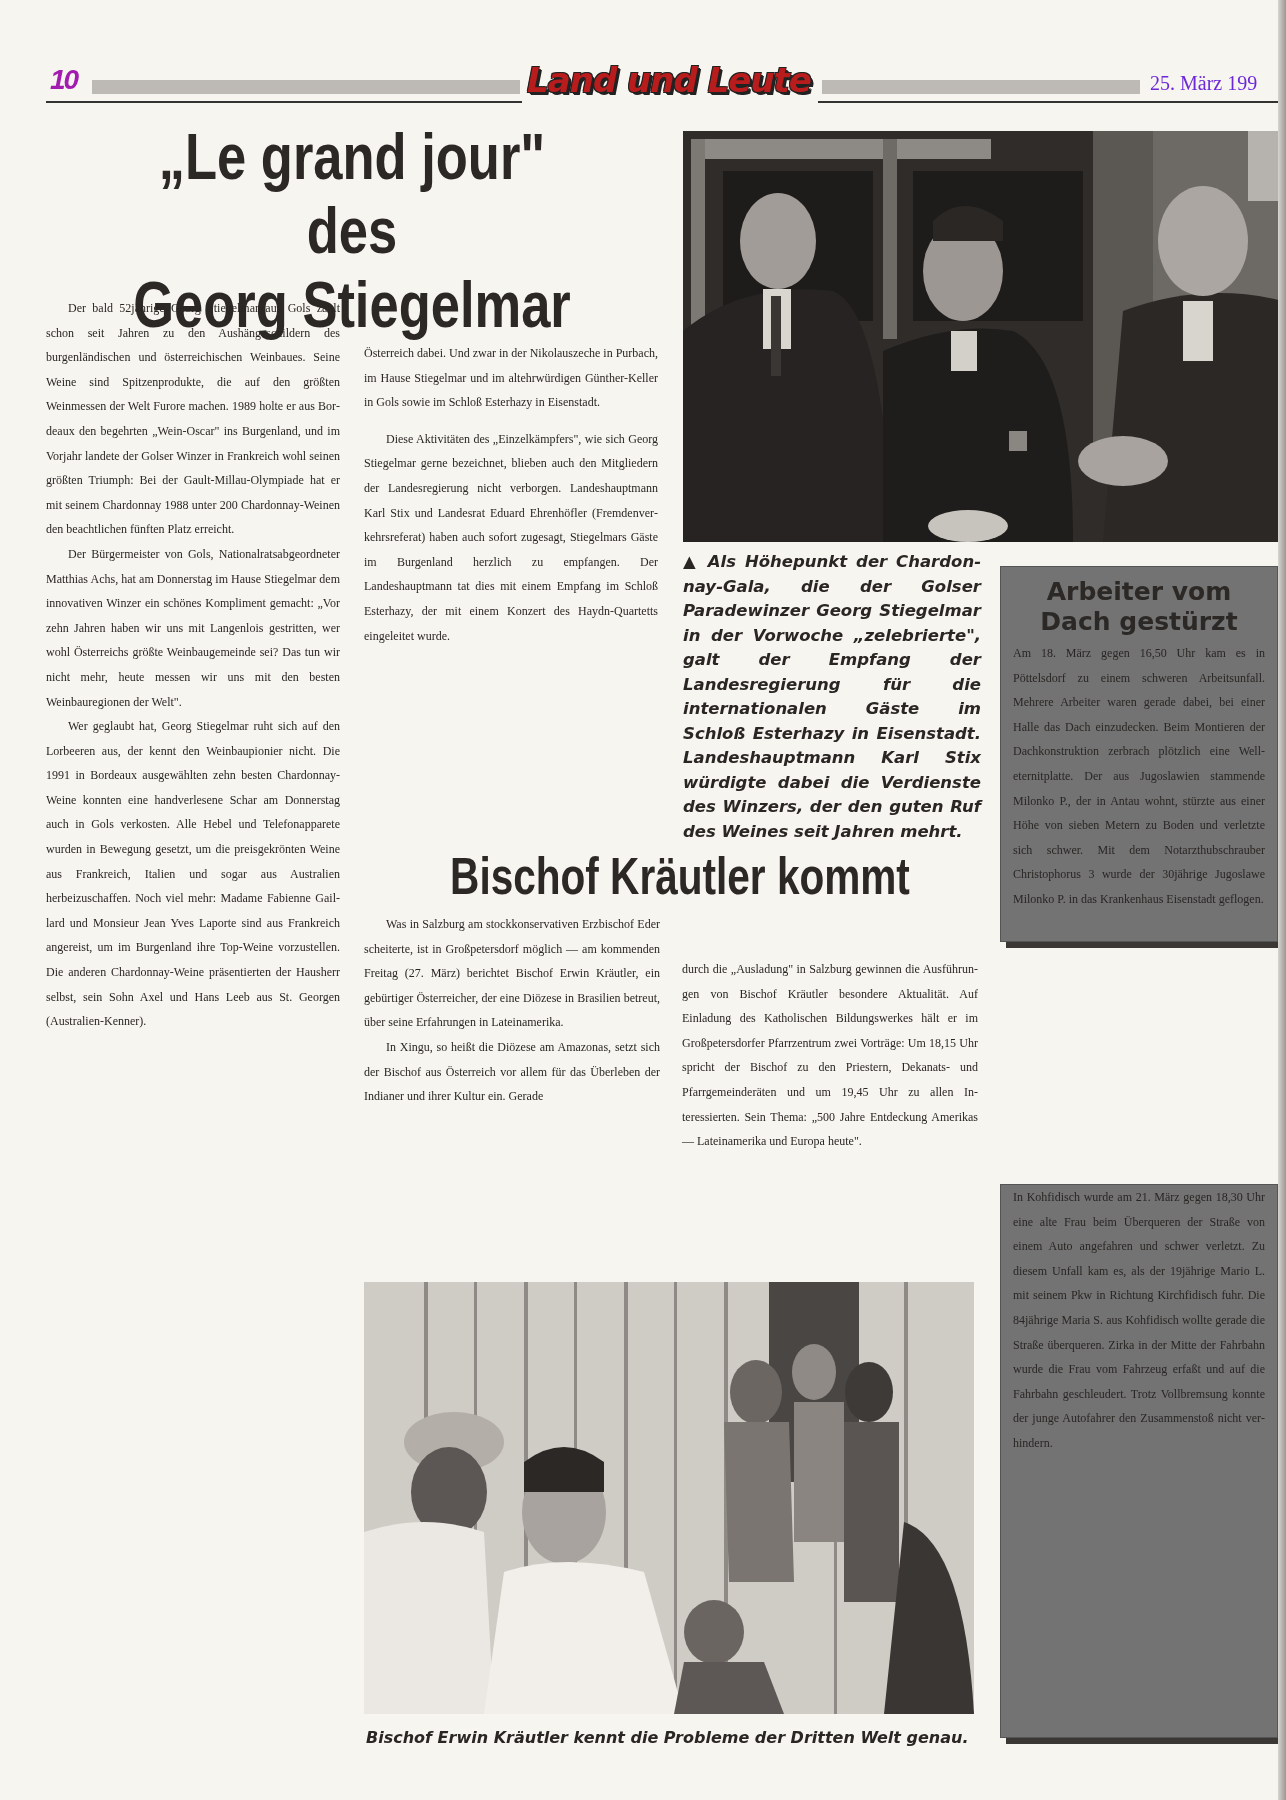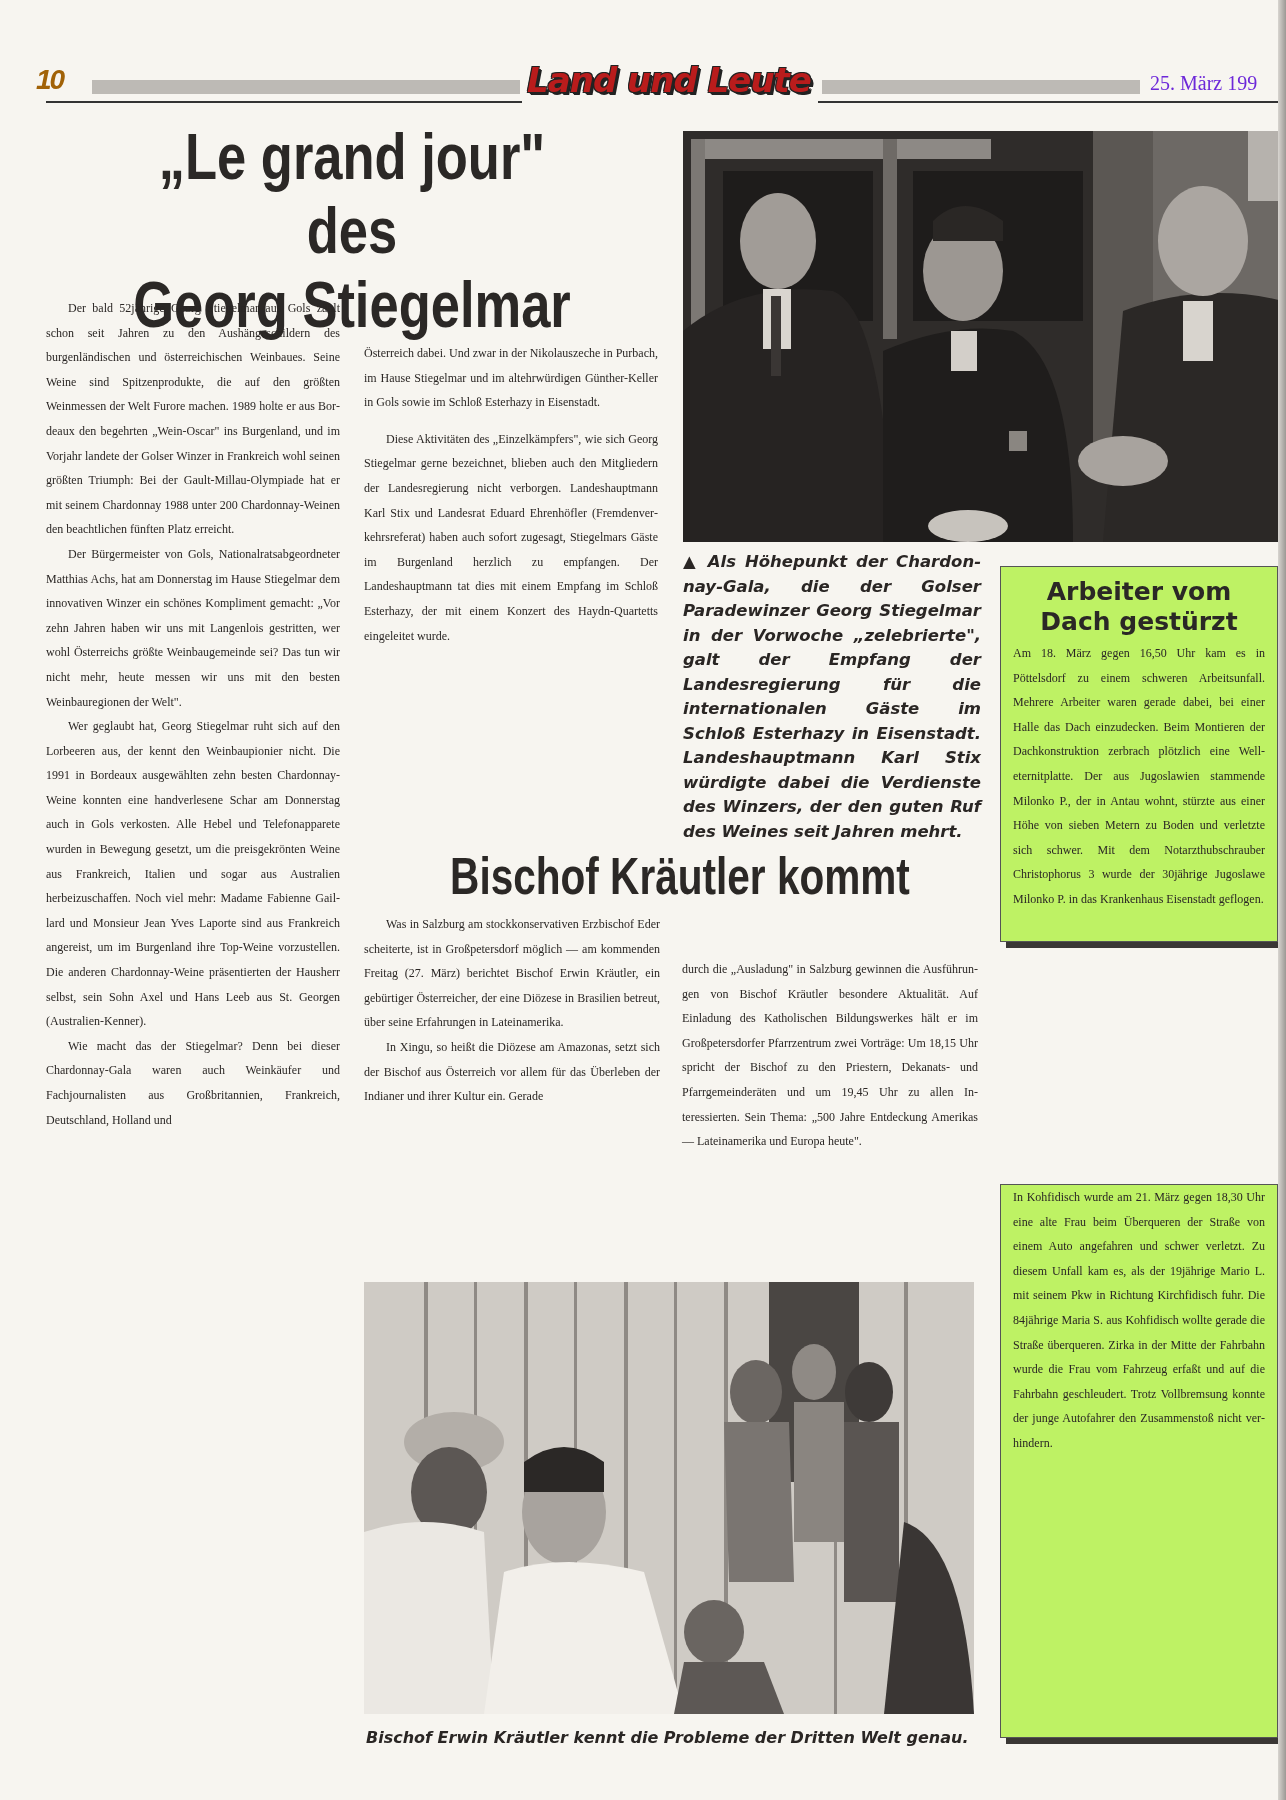--- a/index.html
+++ b/index.html
@@ -1,37 +1,37 @@
 <!DOCTYPE html>
 <html><head>
 <meta charset="utf-8">
 <style>
   html,body{margin:0;padding:0;}
   body{width:1286px;height:1800px;background:#f7f5f0;position:relative;overflow:hidden;font-family:"Liberation Serif","DejaVu Serif",serif;color:#2a2624;}
   .abs{position:absolute;}
   
-  .pagenum{left:36px;top:64px;font-family:"Liberation Sans",sans-serif;font-style:italic;font-weight:bold;font-size:28px;letter-spacing:-2px;color:#a16207;}
+  .pagenum{left:50px;top:64px;font-family:"Liberation Sans",sans-serif;font-style:italic;font-weight:bold;font-size:28px;letter-spacing:-2px;color:#a21caf;}
   .mast-bar{height:14px;background:#bdbab5;top:80px;}
   .mast-title{left:520px;top:60px;width:298px;text-align:center;font-family:"DejaVu Sans",sans-serif;font-weight:bold;font-style:italic;font-size:34px;color:#b91c1c;
     text-shadow:2px 2px 0 #222,-1px -1px 0 #222,1px -1px 0 #222,-1px 1px 0 #222,3px 3px 0 #222;letter-spacing:-1px;}
   .mast-date{left:1150px;top:72px;font-family:Liberation Serif, serif;font-size:20px;color:#6d28d9;white-space:nowrap;text-align:right;}
   .mast-rule{top:101px;height:2px;background:#333;}
   
   .headline{font-family:"Liberation Sans",sans-serif;font-weight:bold;color:#2b2826;transform-origin:left top;}
   .h1{left:72px;top:120px;width:560px;font-size:64px;line-height:74px;text-align:center;transform:scaleX(0.82);transform-origin:center top;}
   .h2{left:360px;top:846px;width:640px;font-size:52px;line-height:60px;text-align:center;transform:scaleX(0.78);transform-origin:center top;}
   
   .col{font-size:12px;line-height:24.6px;text-align:justify;hyphens:manual;}
   .col p{margin:0;text-indent:22px;}
   .col p.noind{text-indent:0;margin-top:45px;}
   .col p + p.gap{margin-top:12px;}
   .caption{font-family:"DejaVu Sans",sans-serif;font-style:italic;font-weight:bold;font-size:16.5px;line-height:24.5px;text-align:justify;color:#2a2624;}
   .caption2{font-family:"DejaVu Sans",sans-serif;font-style:italic;font-weight:bold;font-size:16px;color:#2a2624;white-space:nowrap;}
   
-  .box{border:1.5px solid #555;background:#bef264;box-shadow:6px 6px 0 #3a3735;}
+  .box{border:1.5px solid #555;background:#737373;box-shadow:6px 6px 0 #3a3735;}
   .box-title{font-family:"DejaVu Sans",sans-serif;font-weight:bold;font-size:25px;line-height:30px;text-align:center;color:#2b2826;margin:10px 0 4px 0;}
   .box .col{padding:0 12px 0 12px;}
   .box .col p{text-indent:0;}
   
   .photo{background:#3a3734;overflow:hidden;}
   .photo svg{display:block;width:100%;height:100%;}
   .right-edge{left:1278px;top:0;width:8px;height:1800px;background:linear-gradient(to right,#d8d5d0,#9b9894);}
 </style>
 </head>
 <body>
@@ -46,21 +46,20 @@
 
 <div class="abs headline h1">
   <div>„Le grand jour" des</div>
   <div>Georg Stiegelmar</div>
 </div>
 
 <div class="abs col" style="left:46px;top:296px;width:294px;">
   <p>Der bald 52jährige Georg Stiegelmar aus Gols zählt schon seit Jahren zu den Aushänge­schildern des burgenländischen und österreichischen Weinbau­es. Seine Weine sind Spitzen­produkte, die auf den größten Weinmessen der Welt Furore machen. 1989 holte er aus Bor­deaux den begehrten „Wein-Os­car" ins Burgenland, und im Vorjahr landete der Golser Win­zer in Frankreich wohl seinen größten Triumph: Bei der Gault-Millau-Olympiade hat er mit seinem Chardonnay 1988 unter 200 Chardonnay-Weinen den beachtlichen fünften Platz erreicht.</p>
   <p>Der Bürgermeister von Gols, Nationalratsabgeordneter Ma­tthias Achs, hat am Donnerstag im Hause Stiegelmar dem inno­vativen Winzer ein schönes Kompliment gemacht: „Vor zehn Jahren haben wir uns mit Langenlois gestritten, wer wohl Österreichs größte Weinbauge­meinde sei? Das tun wir nicht mehr, heute messen wir uns mit den besten Weinbauregionen der Welt".</p>
   <p>Wer geglaubt hat, Georg Stie­gelmar ruht sich auf den Lor­beeren aus, der kennt den Wein­baupionier nicht. Die 1991 in Bordeaux ausgewählten zehn besten Chardonnay-Weine konnten eine handverlesene Schar am Donnerstag auch in Gols verkosten. Alle Hebel und Telefonapparete wurden in Be­wegung gesetzt, um die preisge­krönten Weine aus Frankreich, Italien und sogar aus Australien herbeizuschaffen. Noch viel mehr: Madame Fabienne Gail­lard und Monsieur Jean Yves Laporte sind aus Frankreich an­gereist, um im Burgenland ihre Top-Weine vorzustellen. Die an­deren Chardonnay-Weine prä­sentierten der Hausherr selbst, sein Sohn Axel und Hans Leeb aus St. Georgen (Australien-Kenner).</p>
-  <p>Wie macht das der Stiegel­mar? Denn bei dieser Chardon­nay-Gala waren auch Weinkäu­fer und Fachjournalisten aus Großbritannien, Frankreich, Deutschland, Holland und</p>
 </div>
 
 <div class="abs col" style="left:364px;top:296px;width:294px;">
   <p class="noind">Österreich dabei. Und zwar in der Nikolauszeche in Purbach, im Hause Stiegelmar und im alt­ehrwürdigen Günther-Keller in Gols sowie im Schloß Esterhazy in Eisenstadt.</p>
   <p class="gap">Diese Aktivitäten des „Ein­zelkämpfers", wie sich Georg Stiegelmar gerne bezeichnet, blieben auch den Mitgliedern der Landesregierung nicht ver­borgen. Landeshauptmann Karl Stix und Landesrat Eduard Ehrenhöfler (Fremdenver­kehrsreferat) haben auch sofort zugesagt, Stiegelmars Gäste im Burgenland herzlich zu emp­fangen. Der Landeshauptmann tat dies mit einem Empfang im Schloß Esterhazy, der mit einem Konzert des Haydn-Quartetts eingeleitet wurde.</p>
 </div>
 
 <div class="abs photo" style="left:683px;top:131px;width:600px;height:411px;">
   <svg viewBox="0 0 600 411" preserveAspectRatio="none">
     <rect x="0" y="0" width="600" height="411" fill="#2f2c2a"></rect>

